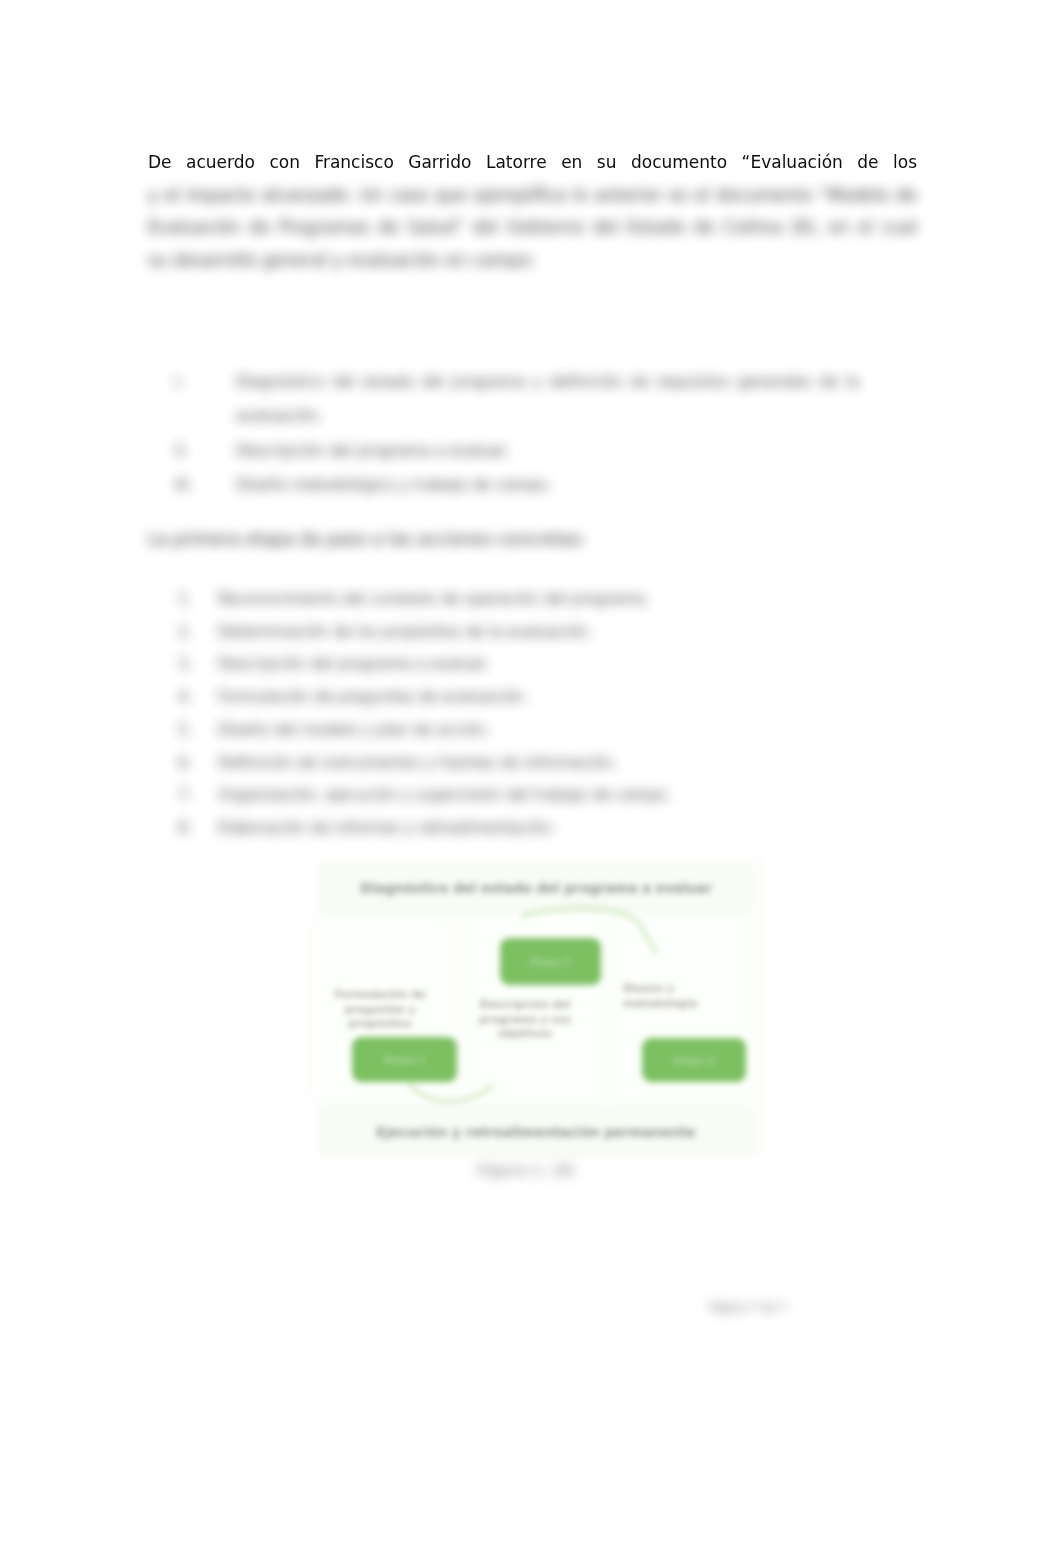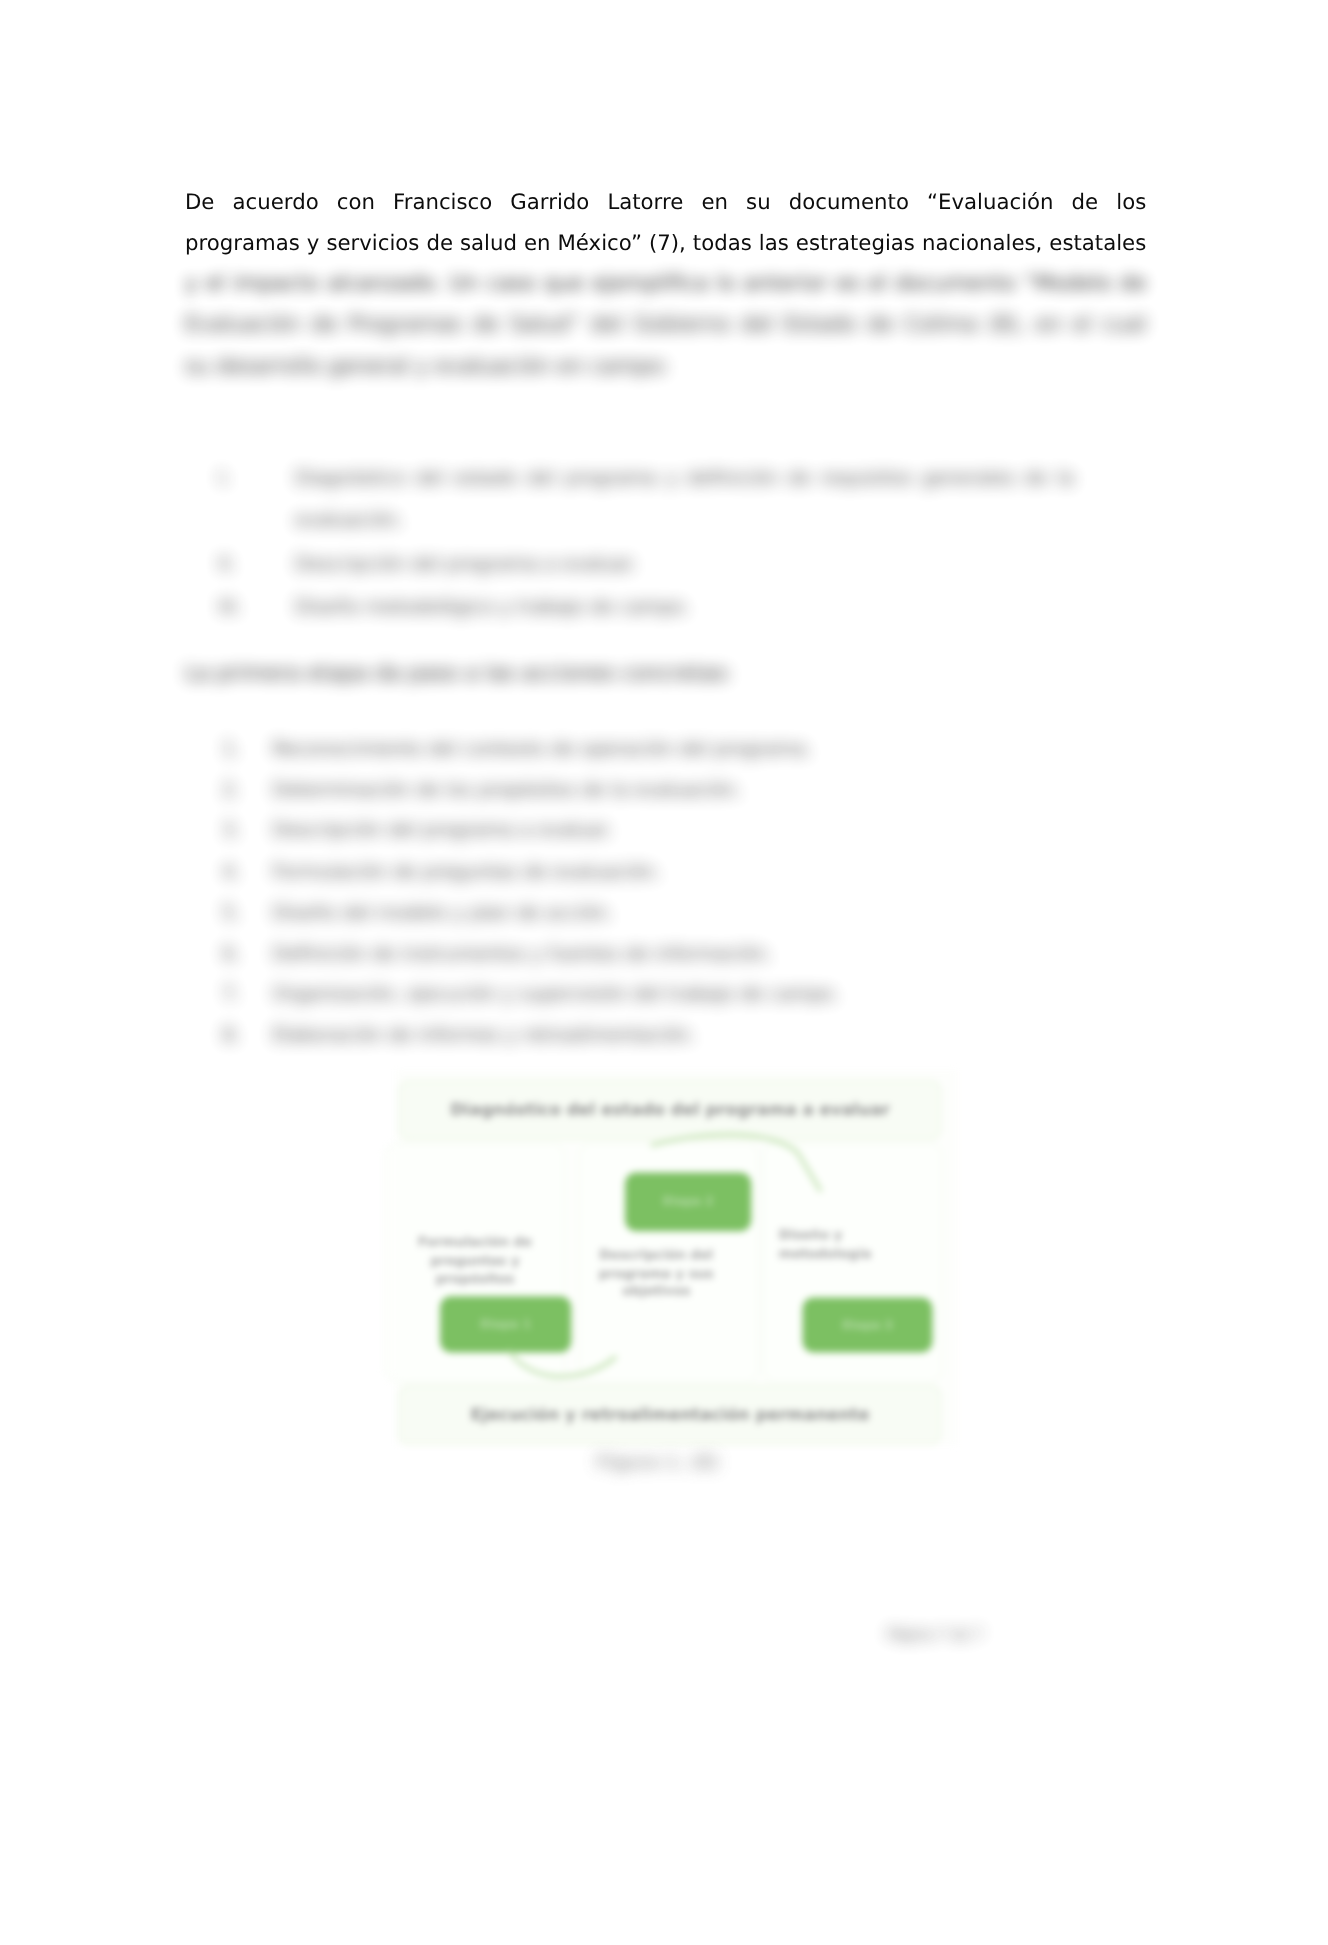--- a/index.html
+++ b/index.html
@@ -60,21 +60,20 @@
   .figcap{margin-top:6px;margin-left:-30px;text-align:center;font-size:14px;color:#8d8d8d;font-weight:700;}
   .footer{position:absolute;right:170px;top:1273px;font-size:11.2px;color:#333;}
 </style>
 </head>
 <body>
 
 <div class="page">
 
   <div class="col" style="top:118px">
     <div class="ln">De acuerdo con Francisco Garrido Latorre en su documento “Evaluación de los</div>
-    <div class="ln">programas y servicios de salud en México” (7), todas las estrategias nacionales, estatales</div>
     <div class="ln b1">y el impacto alcanzado. Un caso que ejemplifica lo anterior es el documento “Modelo de</div>
     <div class="ln b2">Evaluación de Programas de Salud” del Gobierno del Estado de Colima (8), en el cual</div>
     <div class="ln last b2">su desarrollo general y evaluación en campo:</div>
   </div>
 
   <div class="romanlist b2" style="top:337px">
     <div class="ritem">
       <span class="mk">I.</span>
       <span class="tx">Diagnóstico del estado del programa y definición de requisitos generales de la evaluación.</span>
     </div>

